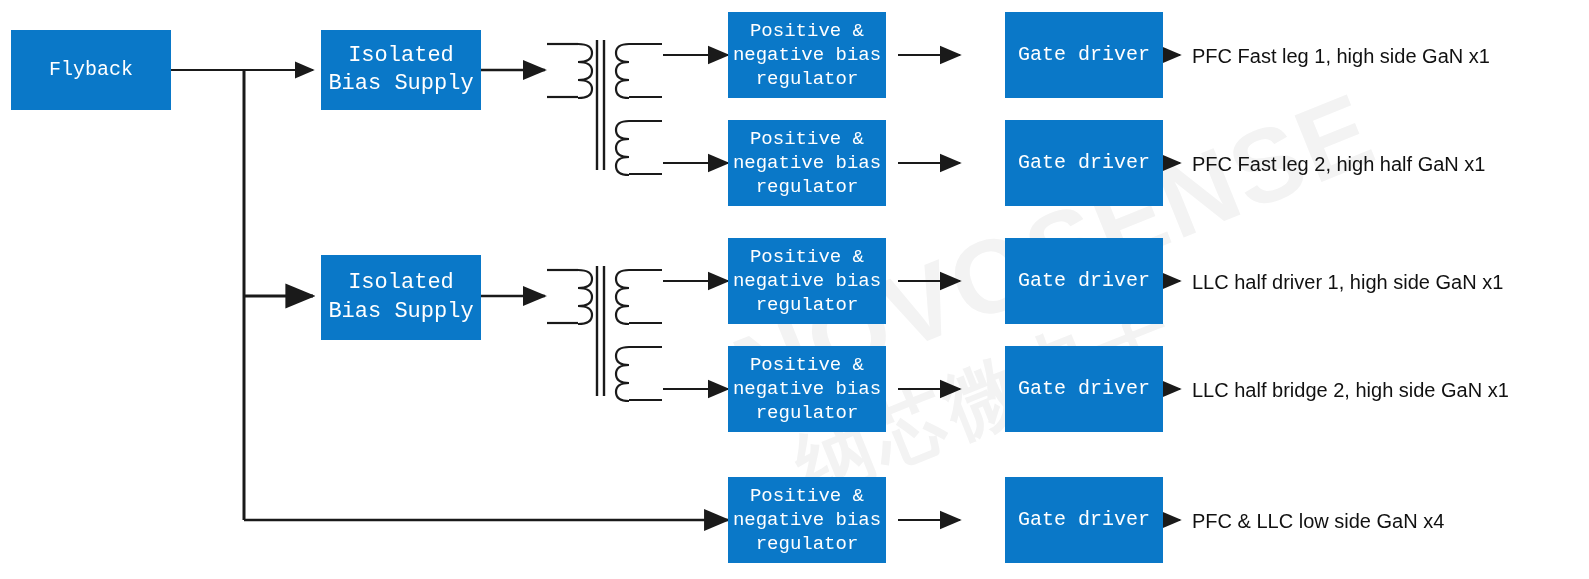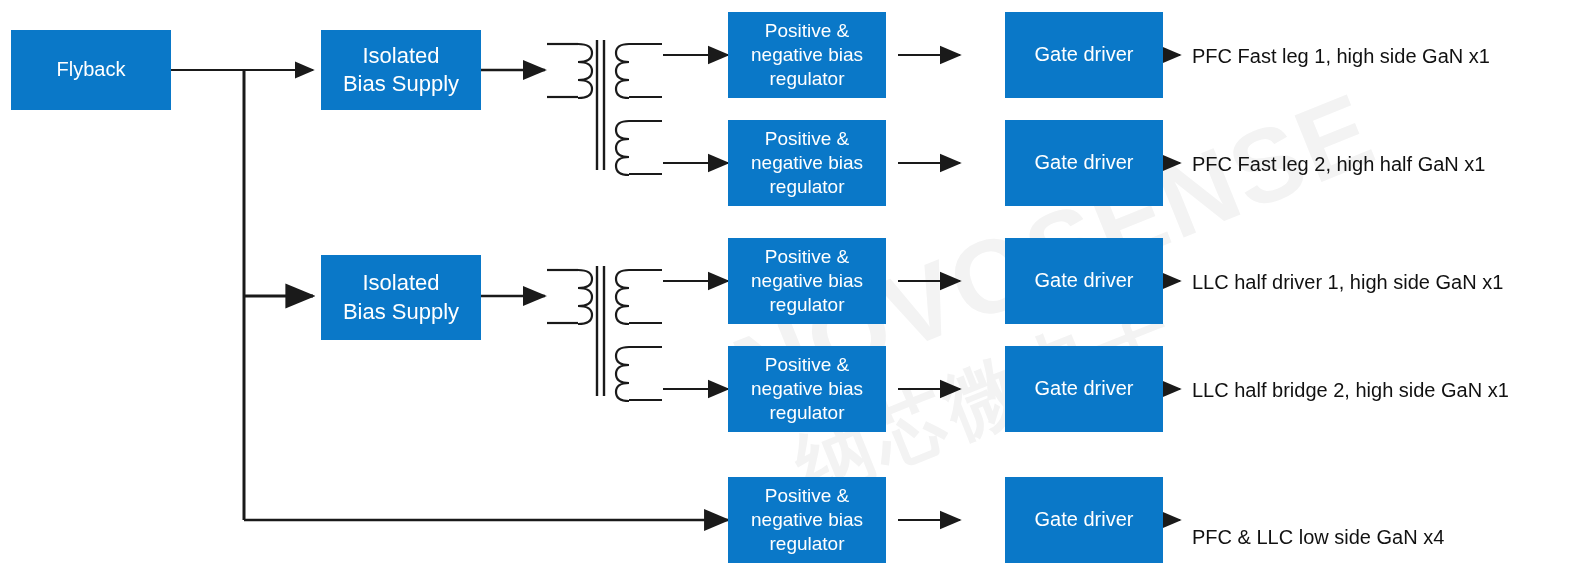--- a/index.html
+++ b/index.html
@@ -25,20 +25,21 @@
     background:#0a78c8;
     color:#ffffff;
     display:flex;
     align-items:center;
     justify-content:center;
     text-align:center;
     line-height:1.28;
     z-index:3;
     box-sizing:border-box;
     padding:0 4px;
+    font-family:Liberation Mono, monospace;
   }
   .box-flyback{font-size:20px;}
   .box-ibs{font-size:22px;}
   .box-reg{font-size:19px;}
   .box-gd{font-size:20px;margin-left:47px;}
   
   .outlabel{
     position:absolute;
     color:#111111;
     font-size:20px;
@@ -218,15 +219,15 @@
   </div>
 
   <div class="outlabel" style="left:1192px;top:46px;">PFC Fast leg 1, high side GaN x1</div>
 
   <div class="outlabel" style="left:1192px;top:154px;">PFC Fast leg 2, high half GaN x1</div>
 
   <div class="outlabel" style="left:1192px;top:272px;">LLC half driver 1, high side GaN x1</div>
 
   <div class="outlabel" style="left:1192px;top:380px;">LLC half bridge 2, high side GaN x1</div>
 
-  <div class="outlabel" style="left:1192px;top:511px;margin-top:16px;">PFC &amp; LLC low side GaN x4</div>
+  <div class="outlabel" style="left:1192px;top:511px;">PFC &amp; LLC low side GaN x4</div>
 
 </div>
 
 </body></html>

